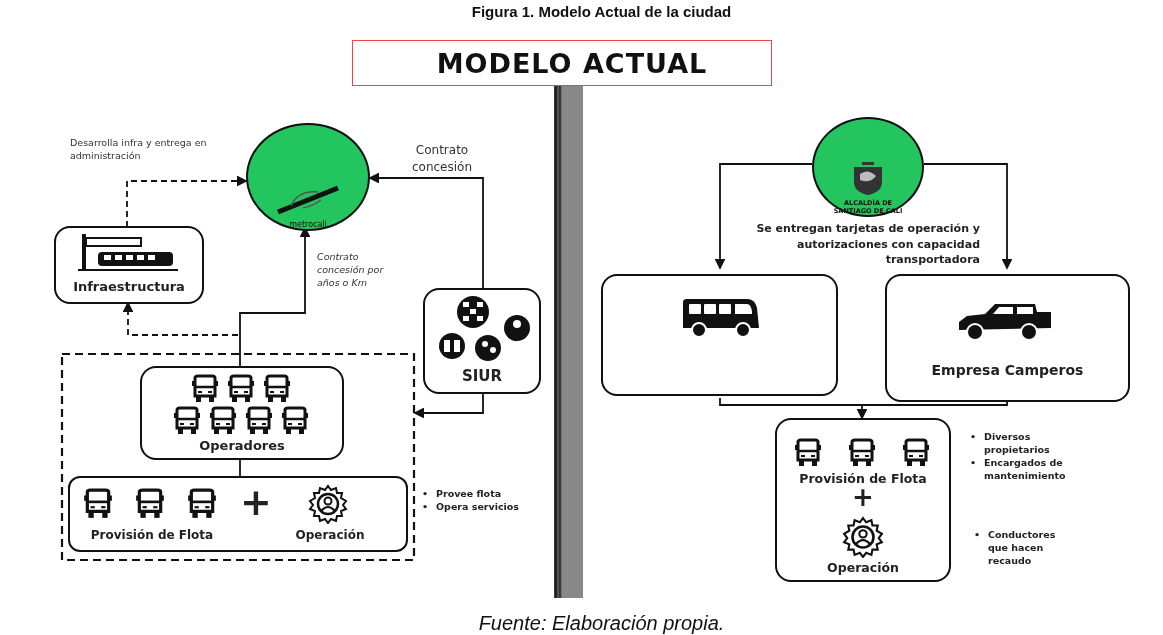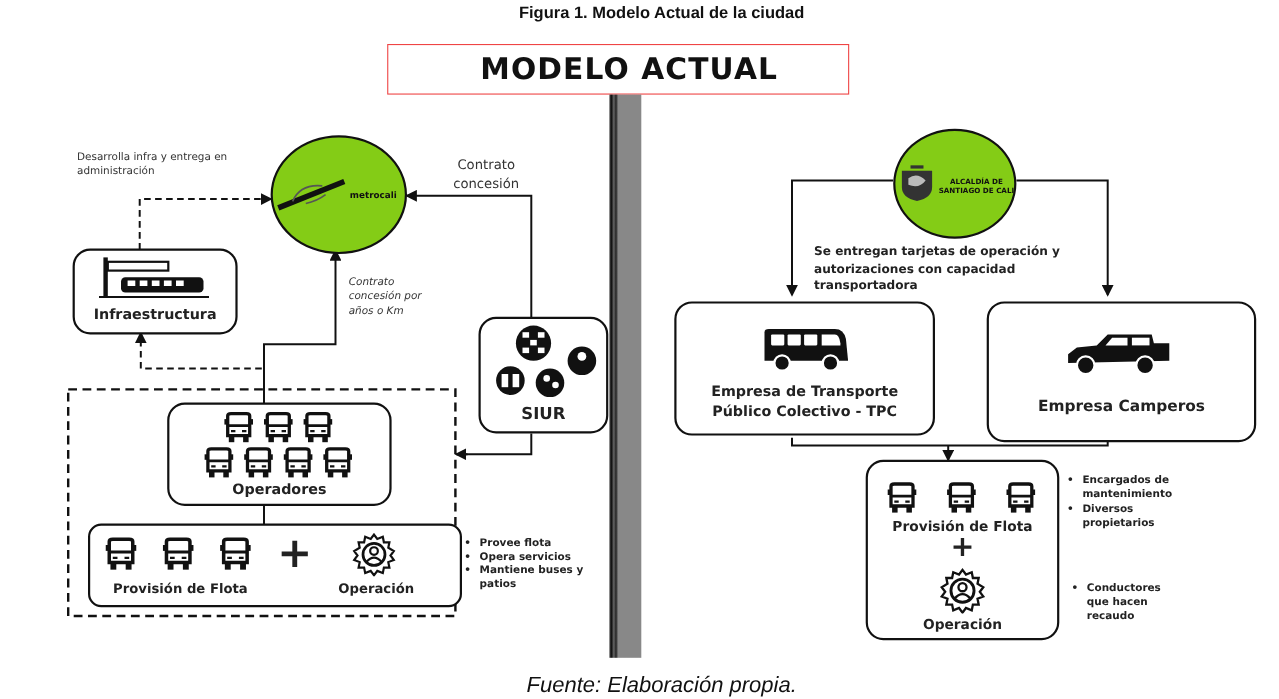--- a/index.html
+++ b/index.html
@@ -6,27 +6,27 @@
   body { width: 1163px; height: 635px; position: relative; overflow: hidden;
          font-family: "DejaVu Sans", sans-serif; color: #111; }
   .abs { position: absolute; padding-left: 20px; }
   #fig-title { left: 0; width: 1163px; top: 3px; text-align: center;
                font-family: "Liberation Sans", sans-serif; font-weight: bold; font-size: 15px; }
   #model-box { left: 352px; top: 40px; width: 420px; height: 46px; border: 1px solid #ef4444;
                box-sizing: border-box; display: flex; align-items: center; justify-content: center;
                font-family: "DejaVu Sans", sans-serif; font-weight: bold; font-size: 27px; letter-spacing: 1px; background:#fff; }
   #divider { left: 554px; top: 86px; width: 9px; height: 512px;
              background: linear-gradient(90deg,#444 0,#111 2px,#666 4px,#222 6px,#888 8px); }
-  .rbox { position: absolute; border: 2px solid #111; border-radius: 16px; box-sizing: border-box; background: #fff; margin-left: 12px; }
+  .rbox { position: absolute; border: 2px solid #111; border-radius: 16px; box-sizing: border-box; background: #fff; }
   .label { position: absolute; text-align: center; font-weight: bold; color: #222; }
   .note { position: absolute; font-size: 9.5px; color: #333; line-height: 13px; }
   .note-it { font-style: italic; }
   svg.lines { position: absolute; left: 0; top: 0; }
-  .circle { position: absolute; border: 2.5px solid #111; border-radius: 50%; box-sizing: border-box; background: #84cc16;
-            display:flex; align-items:center; justify-content:flex-start; }
+  .circle { position: absolute; border: 2.5px solid #111; border-radius: 50%; box-sizing: border-box; background: #22c55e;
+            display:flex; flex-direction: column; align-items:center; justify-content:flex-end; }
   .bullets { position: absolute; font-size: 10px; line-height: 13px; color: #222; font-weight: bold; margin: 0; padding: 0; list-style: none; }
   .bullets li { position: relative; padding-left: 14px; }
   .bullets li::before { content: "•"; position: absolute; left: 0; }
   #source { left: 0; width: 1163px; top: 612px; text-align: center; font-family: "Liberation Sans", sans-serif;
             font-style: italic; font-size: 20px; }
   .icon { position: absolute; }
 </style>
 </head>
 <body>
 
@@ -78,21 +78,21 @@
   <path d="M720 398 L720 405 L1007 405 L1007 398" fill="none" stroke="#111" stroke-width="1.8"></path>
   <path d="M862 405 L862 418" fill="none" stroke="#111" stroke-width="1.8" marker-end="url(#arr)"></path>
 </svg>
 
 <div class="circle" style="left:246px; top:123px; width:124px; height:108px;">
   <svg width="70" height="40" viewBox="0 0 70 40">
     <line x1="5" y1="32" x2="65" y2="8" stroke="#111" stroke-width="5"></line>
     <path d="M18 26 Q25 10 45 12" fill="none" stroke="#555" stroke-width="1.5"></path>
     <path d="M30 28 Q40 26 48 20" fill="none" stroke="#555" stroke-width="1.5"></path>
   </svg>
-  <span style="font-size:8px; font-weight:bold;">metrocali</span>
+  <span style="font-size:8px; font-weight:normal;">metrocali</span>
 </div>
 
 <div class="note" style="left:70px; top:136px; width:175px;">Desarrolla infra y entrega en administración</div>
 <div class="note" style="left:402px; top:142px; width:80px; text-align:center; font-size:12px; line-height:17px;">Contrato concesión</div>
 <div class="note note-it" style="left:317px; top:250px; width:82px;">Contrato concesión por años o Km</div>
 
 <div class="rbox" style="left:54px; top:226px; width:150px; height:78px;">
   <svg class="icon" width="100" height="42" viewBox="0 0 100 42" style="left:22px; top:4px;">
     <rect x="4" y="2" width="4" height="36" fill="#111"></rect>
     <rect x="8" y="6" width="55" height="8" fill="none" stroke="#111" stroke-width="2"></rect>
@@ -170,47 +170,45 @@
   <svg class="icon" width="40" height="40" style="left:238px; top:6px;">
       <use href="#gear-person"></use>
     </svg>
   <div class="label" style="left:2px; width:160px; top:50px; font-size:12px;">Provisión de Flota</div>
   <div class="label" style="left:210px; width:100px; top:50px; font-size:12px;">Operación</div>
 </div>
 
 <ul class="bullets" style="left:422px; top:488px; width:130px; font-size:9.5px; line-height:12.5px;">
   <li>Provee flota</li>
   <li>Opera servicios</li>
-  <li>Mantiene buses y patios</li>
 </ul>
 
 <div class="circle" style="left:812px; top:117px; width:112px; height:100px;">
   <svg width="40" height="34" viewBox="0 0 40 34">
     <rect x="14" y="0" width="12" height="3" fill="#333"></rect>
     <path d="M6 5 L34 5 L34 20 Q34 30 20 33 Q6 30 6 20 Z" fill="#333"></path>
     <path d="M12 12 Q20 6 28 14 Q22 22 12 18 Z" fill="#bbb"></path>
   </svg>
   <span style="font-size:6.5px; font-weight:bold; text-align:center; width:70px; line-height:8px; margin-top:3px;">ALCALDÍA DE SANTIAGO DE CALI</span>
 </div>
 
-<div class="note" style="left:740px; top:221px; width:240px; text-align:left; font-size:11px; line-height:15.5px; font-weight:bold; color:#222;">Se entregan tarjetas de operación y autorizaciones con capacidad transportadora</div>
+<div class="note" style="left:740px; top:221px; width:240px; text-align:right; font-size:11px; line-height:15.5px; font-weight:bold; color:#222;">Se entregan tarjetas de operación y autorizaciones con capacidad transportadora</div>
 
 <div class="rbox" style="left:601px; top:274px; width:237px; height:122px;">
   <svg class="icon" width="80" height="42" viewBox="0 0 80 42" style="left:78px; top:22px;">
     <path d="M2 4 Q2 1 6 1 L66 1 Q74 1 76 10 L78 30 L2 30 Z" fill="#111"></path>
     <g fill="#fff">
         <rect x="8" y="6" width="12" height="10" rx="1"></rect>
         <rect x="23" y="6" width="12" height="10" rx="1"></rect>
         <rect x="38" y="6" width="12" height="10" rx="1"></rect>
         <path d="M54 6 L66 6 Q70 6 71 14 L71 16 L54 16 Z"></path>
       </g>
     <circle cx="18" cy="32" r="7" fill="#111" stroke="#fff" stroke-width="2"></circle>
     <circle cx="62" cy="32" r="7" fill="#111" stroke="#fff" stroke-width="2"></circle>
   </svg>
-  <div class="label" style="left:20px; width:193px; top:72px; font-size:13px; line-height:18px;">Empresa de Transporte Público Colectivo - TPC</div>
 </div>
 
 <div class="rbox" style="left:885px; top:274px; width:245px; height:128px;">
   <svg class="icon" width="96" height="40" viewBox="0 0 96 40" style="left:70px; top:26px;">
     <path d="M2 20 L10 14 L28 12 L38 2 L78 2 L80 10 L94 10 L94 26 L2 28 Z" fill="#111"></path>
     <g fill="#fff">
         <path d="M42 5 L56 5 L56 12 L36 12 Z"></path>
         <rect x="60" y="5" width="16" height="7"></rect>
       </g>
     <circle cx="18" cy="30" r="8" fill="#111" stroke="#fff" stroke-width="2"></circle>
@@ -231,20 +229,20 @@
     </svg>
   <div class="label" style="left:0; width:172px; top:51px; font-size:12.5px;">Provisión de Flota</div>
   <div class="label" style="left:0; width:172px; top:62px; font-size:26px; line-height:30px;">+</div>
   <svg class="icon" width="42" height="42" style="left:65px; top:96px;">
       <use href="#gear-person"></use>
     </svg>
   <div class="label" style="left:0; width:172px; top:140px; font-size:12.5px;">Operación</div>
 </div>
 
 <ul class="bullets" style="left:970px; top:430px; width:120px; font-size:9.5px;">
+  <li>Diversos propietarios</li>
   <li>Encargados de mantenimiento</li>
-  <li>Diversos propietarios</li>
 </ul>
 <ul class="bullets" style="left:974px; top:528px; width:100px; font-size:9.5px;">
   <li>Conductores que hacen recaudo</li>
 </ul>
 
 <div id="source" class="abs">Fuente: Elaboración propia.</div>
 
 </body></html>

